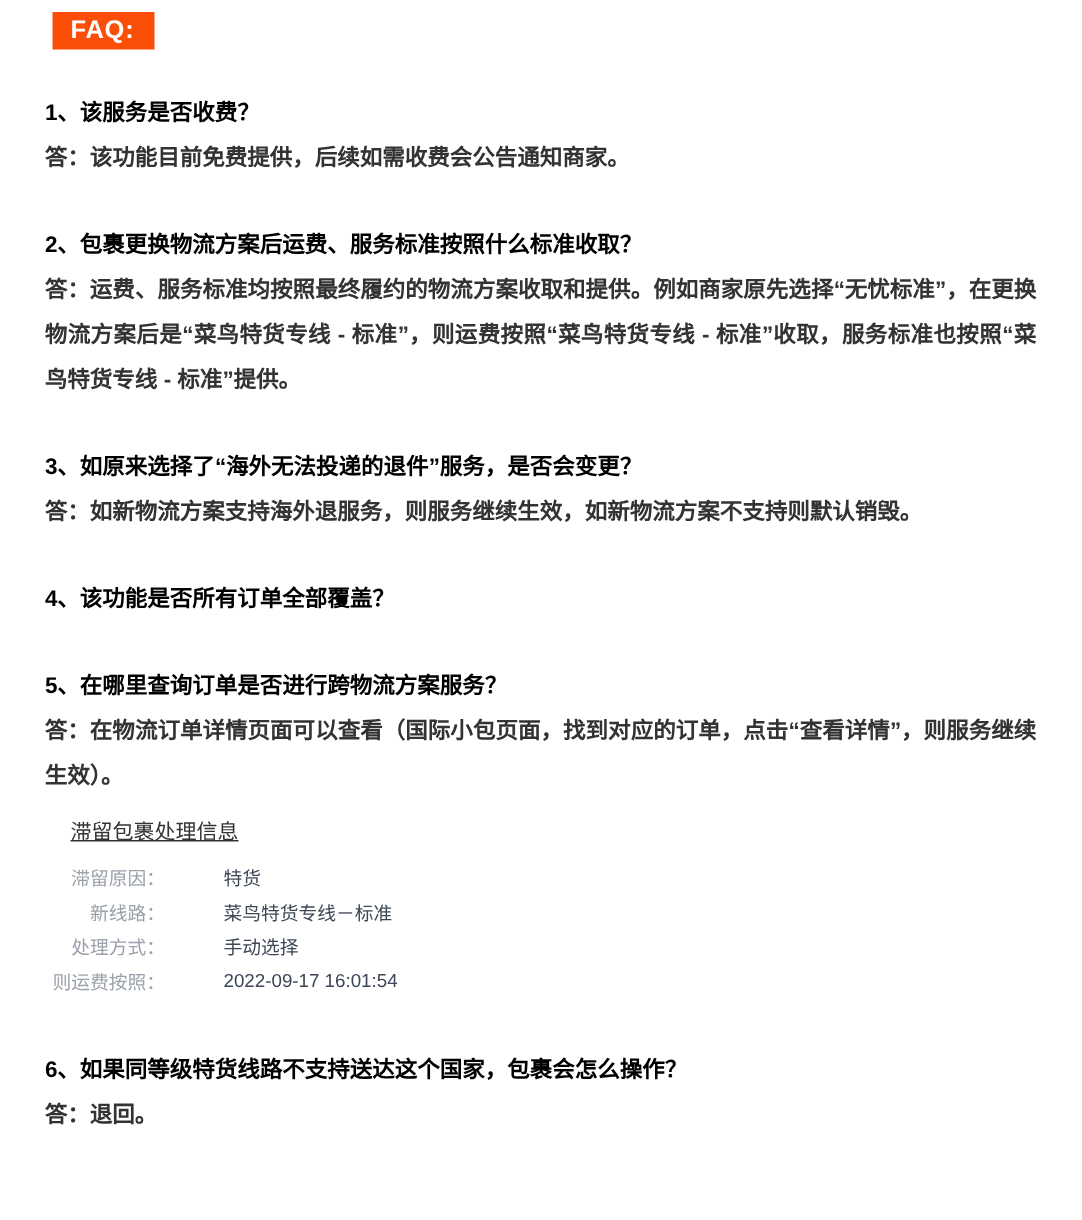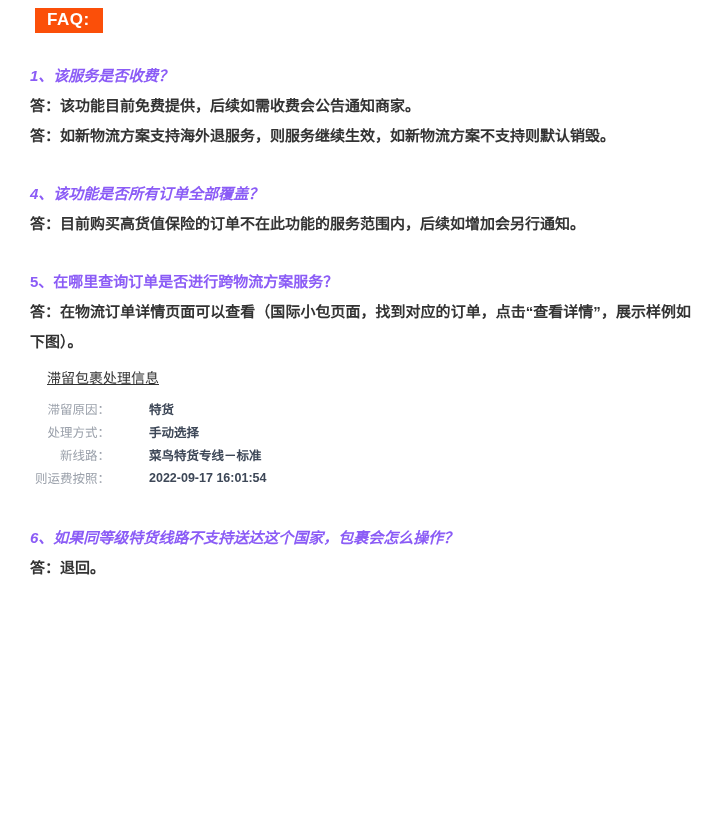--- a/index.html
+++ b/index.html
@@ -26,22 +26,22 @@
     line-height: 24px;
     padding: 0 13px 1px 12px;
     letter-spacing: 0.5px;
   }
   .qa-question {
     margin-top: 28px;
     line-height: 30px;
     font-size: 15px;
     font-weight: bold;
   }
-  .q-orange { color: #8b5cf6; font-style: italic; }
-  .q-dark   { color: #8b5cf6; }
+  .q-orange { color: #000000; }
+  .q-dark   { color: #000000; }
   .qa-answer {
     line-height: 30px;
     font-size: 15px;
     color: #333333;
     text-align: justify;
     font-weight: bold;
   }
   .detail-panel {
     margin-top: 8px;
   }
@@ -62,66 +62,70 @@
   .detail-label {
     width: 80px;
     text-align: right;
     font-size: 12.5px;
     color: #9ba1ab;
     flex: 0 0 80px;
   }
   .detail-value {
     margin-left: 11px;
     font-size: 12.5px;
-    font-weight: 700;
+    font-weight: 400;
     color: #3d4757;
   }
   .q6 { margin-top: 34px; }
 </style>
 </head>
 <body>
 
 <div class="content">
 
   <div class="faq-badge">FAQ:</div>
 
   <div>
     <div class="qa-question q-orange">1、该服务是否收费？</div>
     <div class="qa-answer">答：该功能目前免费提供，后续如需收费会公告通知商家。</div>
   </div>
 
+  <div>
+    <div class="qa-question q-orange">2、包裹更换物流方案后运费、服务标准按照什么标准收取？</div>
+    <div class="qa-answer">答：运费、服务标准均按照最终履约的物流方案收取和提供。例如商家原先选择“无忧标准”，在更换物流方案后是“菜鸟特货专线 - 标准”，则运费按照“菜鸟特货专线 - 标准”收取，服务标准也按照“菜鸟特货专线 - 标准”提供。</div>
+  </div>
 
   <div>
+    <div class="qa-question q-orange">3、如原来选择了“海外无法投递的退件”服务，是否会变更？</div>
     <div class="qa-answer">答：如新物流方案支持海外退服务，则服务继续生效，如新物流方案不支持则默认销毁。</div>
   </div>
 
   <div>
     <div class="qa-question q-orange">4、该功能是否所有订单全部覆盖？</div>
-    <div class="qa-answer">答：目前购买高货值保险的订单不在此功能的服务范围内，后续如增加会另行通知。</div>
   </div>
 
   <div>
     <div class="qa-question q-dark">5、在哪里查询订单是否进行跨物流方案服务？</div>
-    <div class="qa-answer">答：在物流订单详情页面可以查看（国际小包页面，找到对应的订单，点击“查看详情”，展示样例如下图）。</div>
+    <div class="qa-answer">答：在物流订单详情页面可以查看（国际小包页面，找到对应的订单，点击“查看详情”，则服务继续生效）。</div>
   </div>
 
   <div class="detail-panel">
     <div class="detail-panel-title">滞留包裹处理信息</div>
     <div class="detail-rows">
       <div class="detail-row">
         <span class="detail-label">滞留原因：</span>
         <span class="detail-value">特货</span>
       </div>
       <div class="detail-row">
+        <span class="detail-label">新线路：</span>
+        <span class="detail-value">菜鸟特货专线－标准</span>
+      </div>
+      <div class="detail-row">
         <span class="detail-label">处理方式：</span>
         <span class="detail-value">手动选择</span>
-      </div>
-      <div class="detail-row">
-        <span class="detail-label">新线路：</span>
-        <span class="detail-value">菜鸟特货专线－标准</span>
       </div>
       <div class="detail-row">
         <span class="detail-label">则运费按照：</span>
         <span class="detail-value">2022-09-17 16:01:54</span>
       </div>
     </div>
   </div>
 
   <div>
     <div class="qa-question q-orange q6">6、如果同等级特货线路不支持送达这个国家，包裹会怎么操作？</div>

